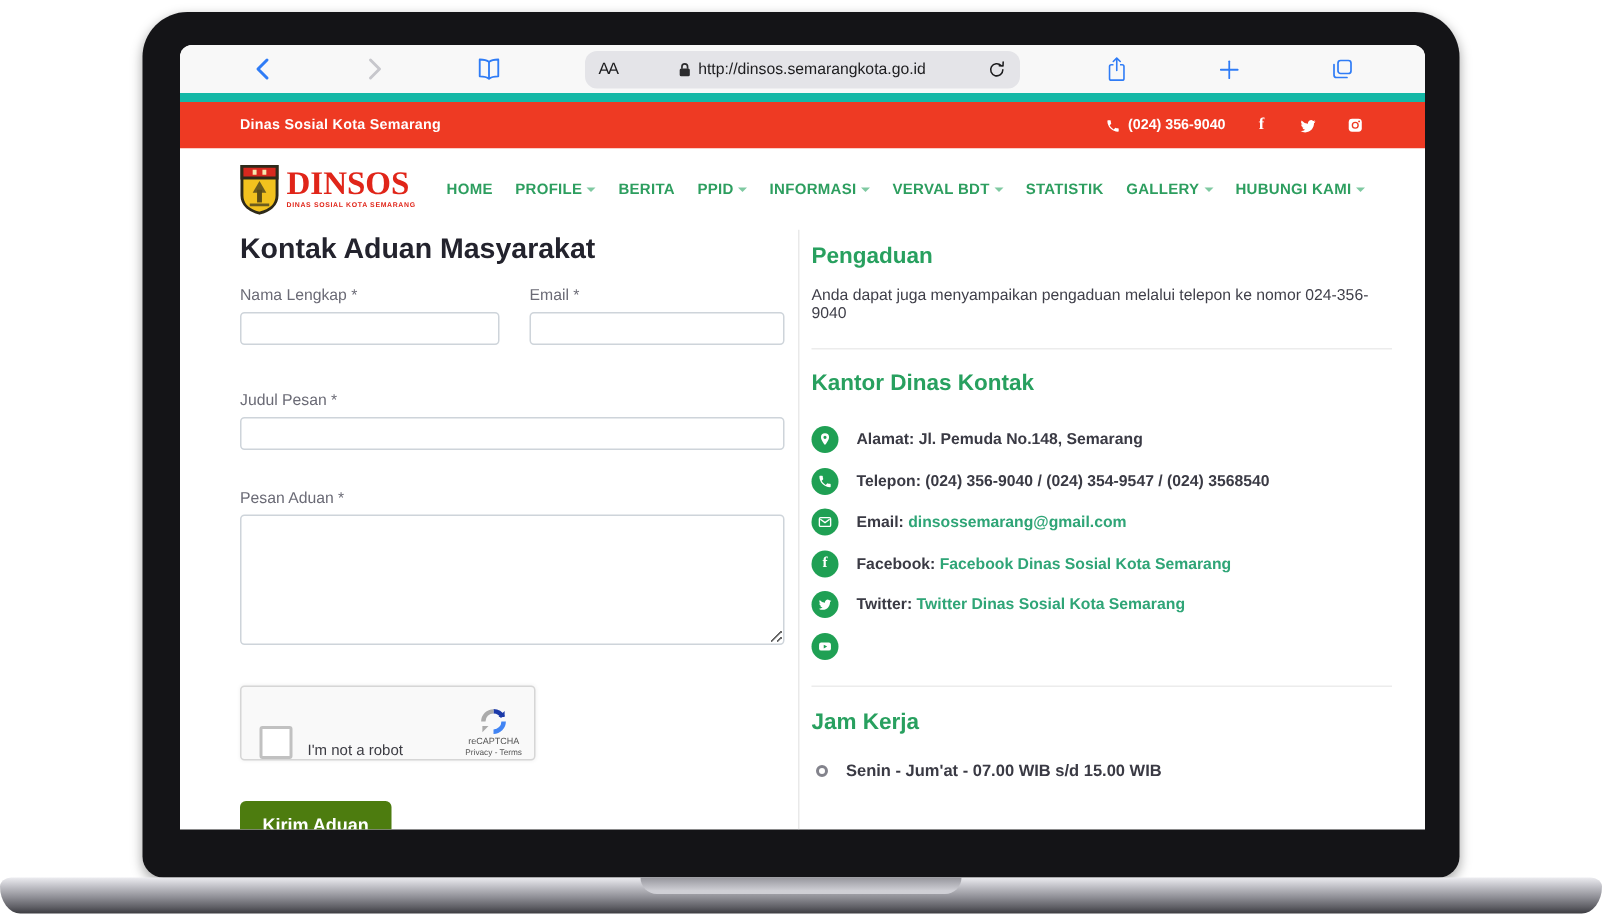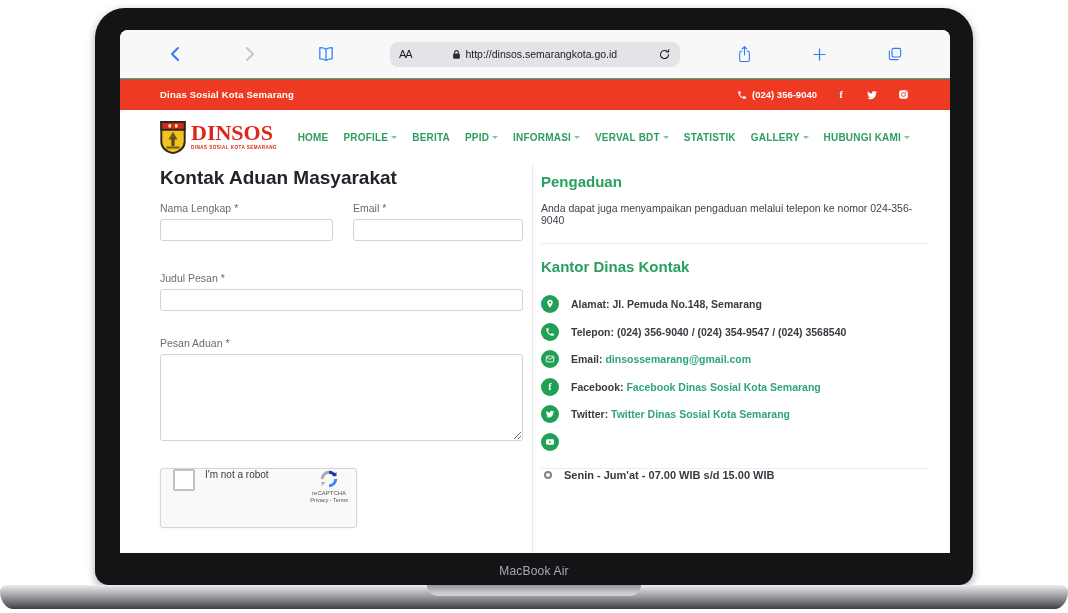--- a/index.html
+++ b/index.html
@@ -18,21 +18,21 @@
   .base-notch { position:absolute; left:50%; top:585px; transform:translateX(-50%);
                 width:214px; height:11px; border-radius:0 0 12px 12px;
                 background:linear-gradient(180deg,#96969d 0%,#cfcfd5 80%); }
 
   
   .screen { position:absolute; left:25px; top:22px; width:830px; height:523px;
             background:#fff; border-radius:8px 8px 0 0; overflow:hidden;
             display:flex; flex-direction:column; }
 
   
-  .toolbar { height:49px; flex-shrink:0; background:#f8f8f8; border-bottom:1px solid #14b8a6;
+  .toolbar { height:38px; flex-shrink:0; background:#f8f8f8; border-bottom:6px solid #14b8a6;
              display:flex; align-items:center; justify-content:space-between; padding:0 44px; }
   .tbtn { display:flex; align-items:center; justify-content:center; width:22px; height:24px; cursor:pointer; }
   .tbtn svg { display:block; }
   .pill { display:flex; align-items:center; background:#e4e4e8; border-radius:8px;
           height:25px; width:290px; padding:0 9px; cursor:pointer; }
   .pill-aa { font-size:11px; color:#1c1c1e; letter-spacing:-1px; cursor:pointer; }
   .urlwrap { flex:1; display:flex; align-items:center; justify-content:center; gap:4px;
              font-size:10.5px; color:#1c1c1e; }
   .reload { cursor:pointer; display:flex; align-items:center; }
 
@@ -68,23 +68,23 @@
   .form-title { font-size:19px; font-weight:bold; color:#23232d; margin-bottom:13px; }
   .fieldrow { display:flex; gap:20px; margin-bottom:31px; }
   .field { display:flex; flex-direction:column; }
   .field label { font-size:10.5px; color:#6b6b76; margin-bottom:5px; }
   .txt { height:22px; border:1px solid #ced4da; border-radius:3px; padding:0 6px;
          font-size:11px; color:#333; outline:none; background:#fff; font-family:inherit; }
   .w-nama { width:173px; } .w-email { width:170px; } .w-full { width:363px; }
   .field-judul { margin-bottom:26px; }
   .ta { width:363px; height:87px; border:1px solid #ced4da; border-radius:3px; padding:4px 6px;
         font-size:11px; color:#333; outline:none; resize:vertical; font-family:inherit; }
-  .recaptcha { margin-top:27px; width:197px; height:60px; background:#f9f9f9;
+  .recaptcha { margin-top:27px; width:197px; height:50px; background:#f9f9f9;
                border:1px solid #d6d6d6; border-radius:3px; box-shadow:0 0 3px rgba(0,0,0,.06);
-               display:flex; align-items:flex-start; padding:0 8px 0 12px; }
+               display:flex; align-items:flex-end; padding:0 8px 0 12px; }
   .rc-check { width:22px; height:22px; background:#fff; border:2px solid #c1c1c1;
               border-radius:2px; flex-shrink:0; cursor:pointer; }
   .rc-label { font-size:10px; color:#3c3c43; margin-left:10px; flex:1; }
   .rc-brand { display:flex; flex-direction:column; align-items:center; line-height:1.2; }
   .rc-name { font-size:6px; color:#555; margin-top:1px; }
   .rc-links { font-size:5.5px; color:#555; cursor:pointer; }
   .submit { margin-top:27px; display:inline-block; background:#4d7c0f; color:#fff; font-weight:bold;
             font-size:12px; border:none; border-radius:4px; padding:9px 15px; cursor:pointer;
             font-family:inherit; }
 
@@ -351,28 +351,28 @@
           <div class="contact">
             <span class="cicon">
               <svg width="10" height="10" viewBox="0 0 24 24">
                   <rect x="2.5" y="5.5" width="19" height="13" rx="3.5" fill="#fff"></rect>
                   <path d="M10 9l5.5 3L10 15z" fill="#1fa054"></path>
                 </svg>
             </span>
           </div>
 
           <hr class="sep">
+          <div class="h-green h-jam">Jam Kerja</div>
 
           <div class="hours">
             <span class="ring"></span>
             <span>Senin - Jum'at - 07.00 WIB s/d 15.00 WIB</span>
           </div>
         </div>
       </div>
 
     </div>
-    <div class="device-label">MacBook Air</div>
   </div>
 
   <div class="base"></div>
   <div class="base-notch"></div>
 
 </div>
 
 </body></html>

